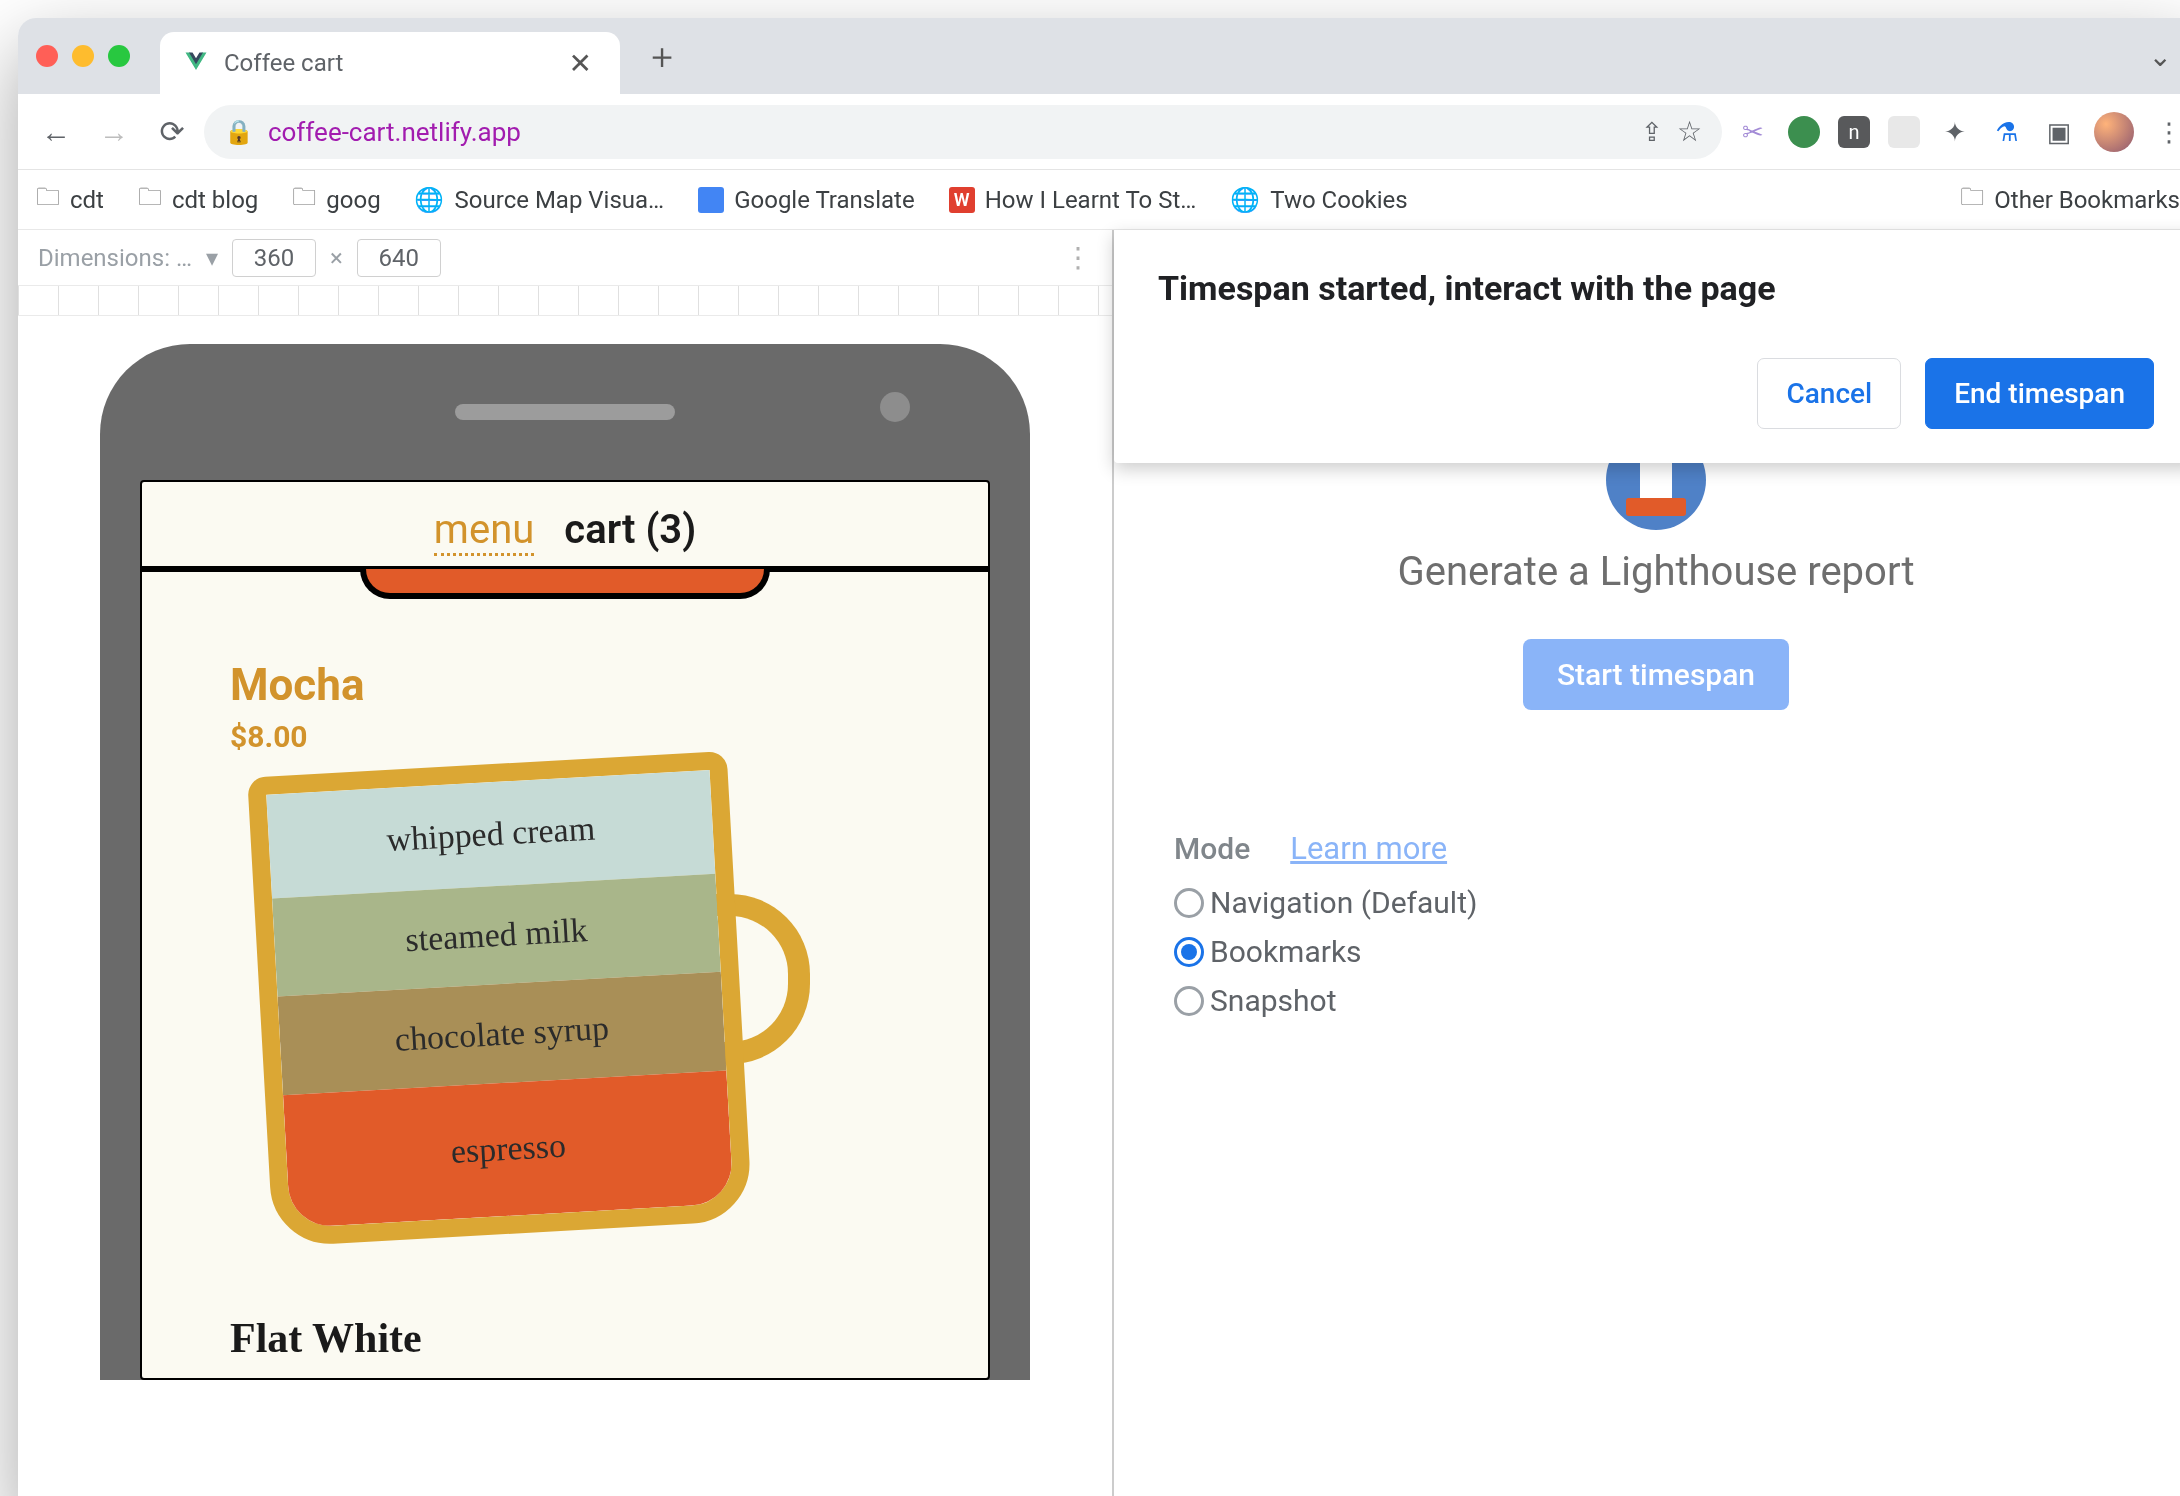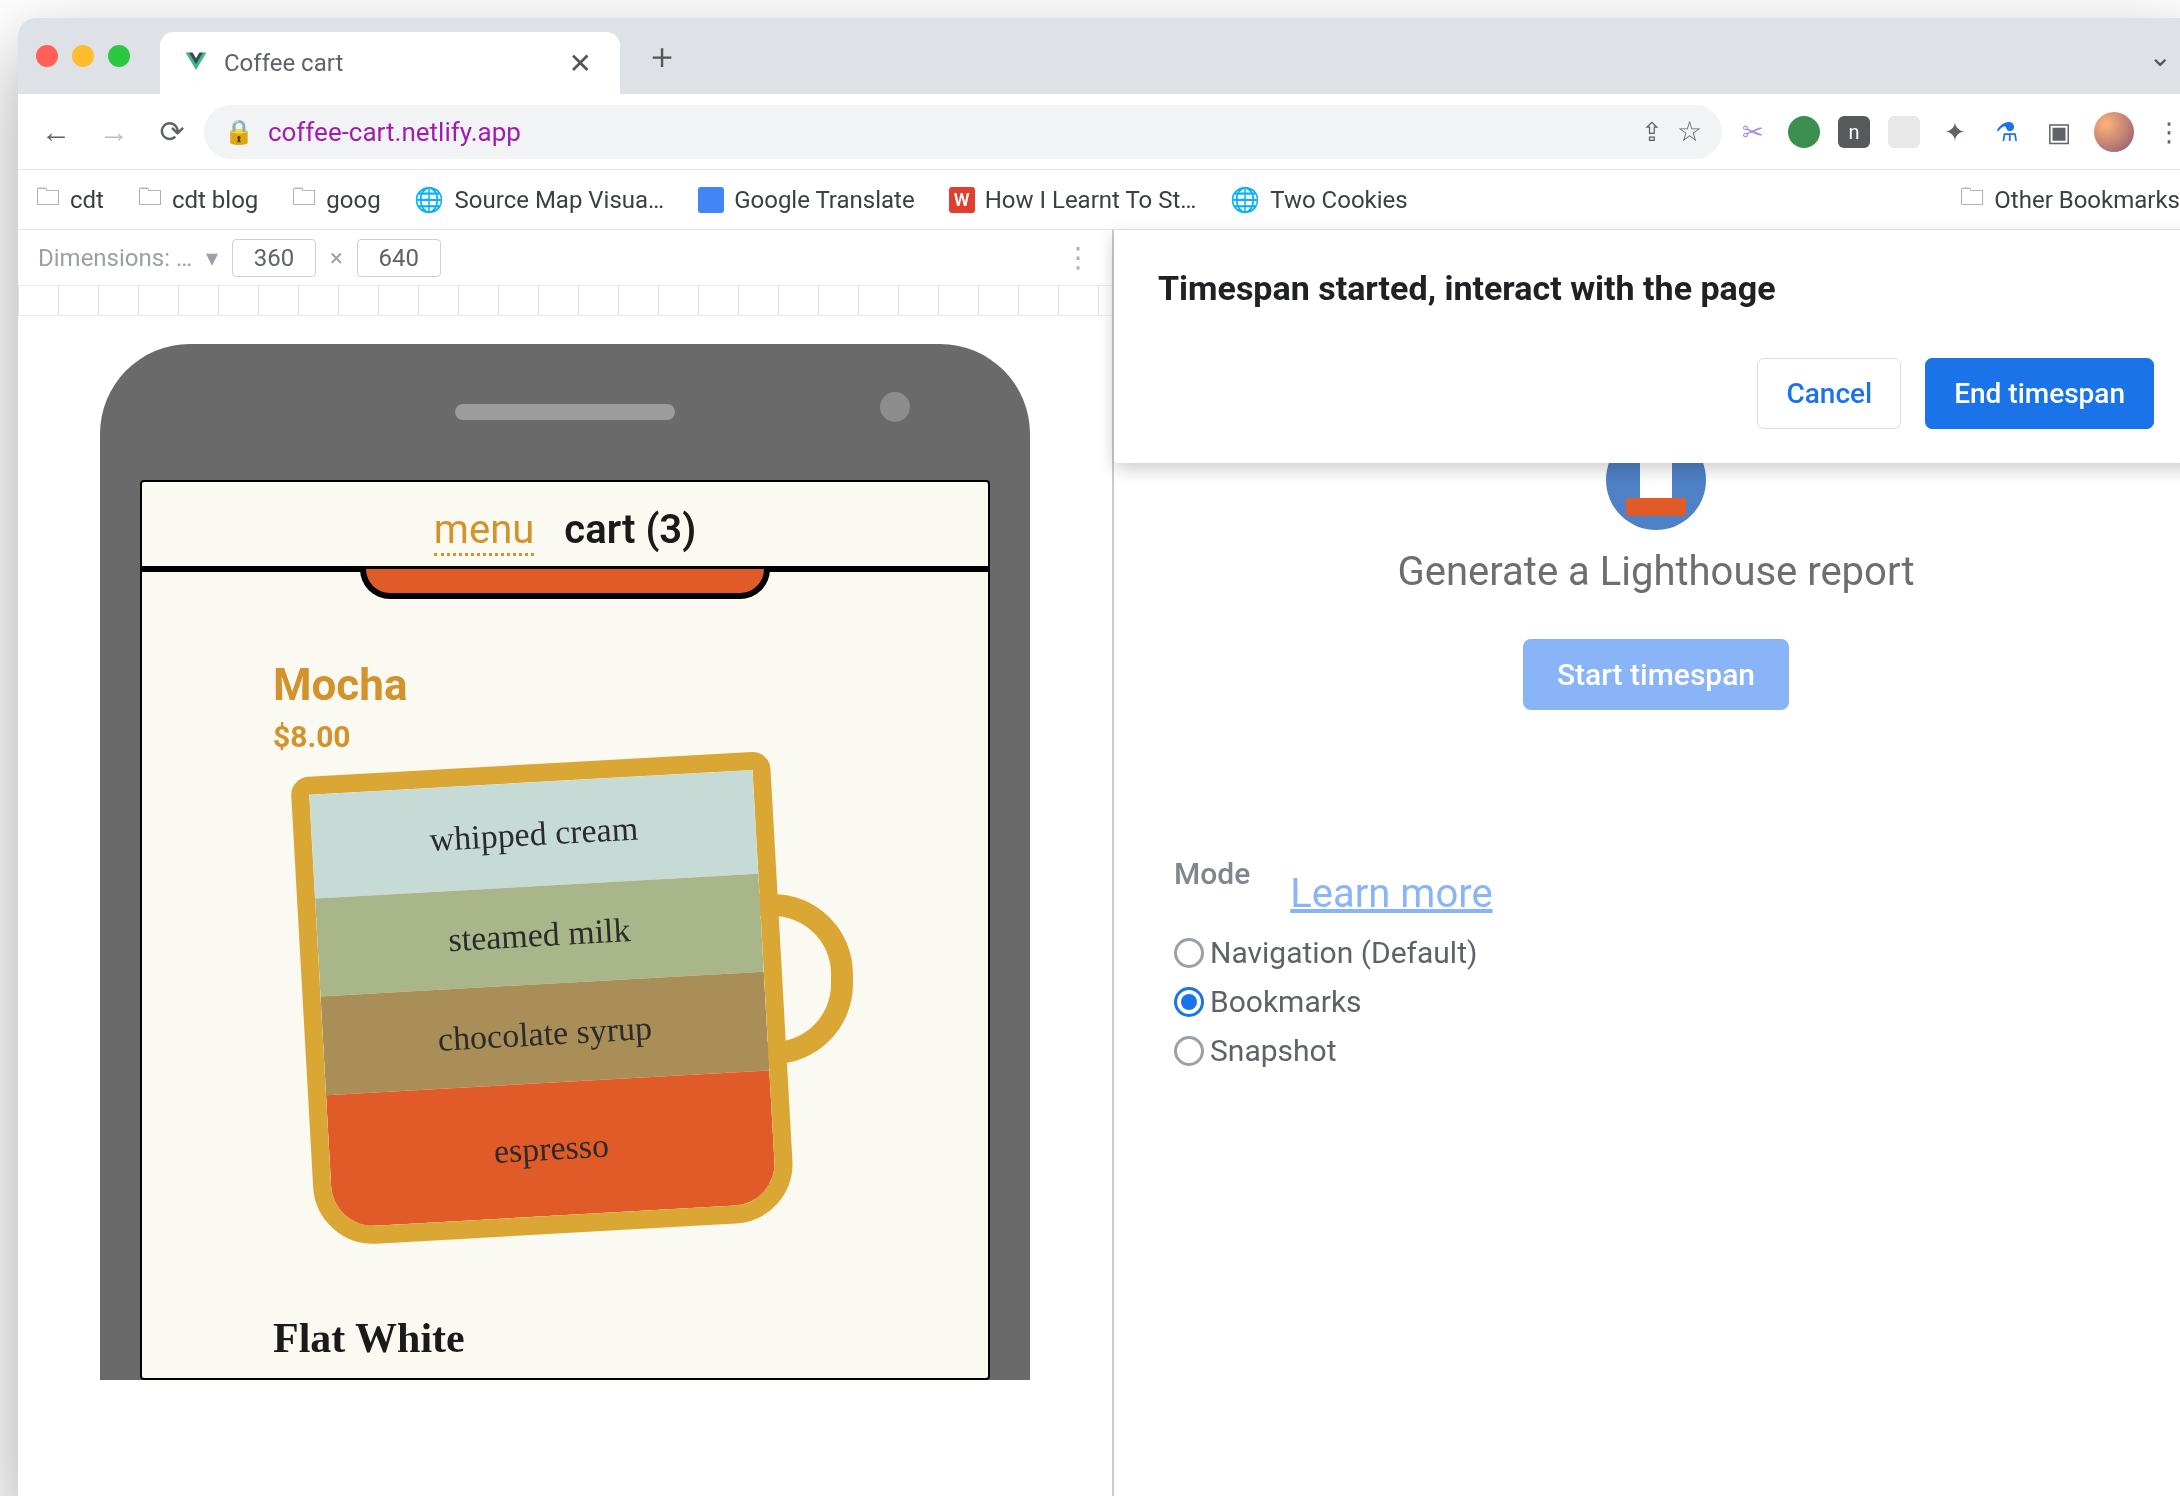--- a/index.html
+++ b/index.html
@@ -56,21 +56,21 @@
   .speaker { width: 220px; height: 16px; background: #9c9c9c; border-radius: 8px; margin: 0 auto; }
   .camera { position: absolute; width: 30px; height: 30px; background: #8d8d8d; border-radius: 50%; right: 120px; top: 48px; }
   .screen { margin-top: 60px; background: #fbfaf2; border: 2px solid #000; border-radius: 4px; height: 900px; overflow: hidden; position: relative; }
 
   
   .page-nav { display: flex; align-items: baseline; justify-content: center; gap: 30px; padding: 24px 0 10px 0; font-family: Georgia, 'Times New Roman', serif; font-size: 40px; }
   .page-nav .menu { color: #d2932c; border-bottom: 3px dotted #d2932c; }
   .page-nav .cart { color: #1a1a1a; font-weight: 600; }
   .page-underline { height: 6px; background: #000; margin: 0 0 0 0; }
   .notch { width: 410px; height: 30px; margin: -3px auto 0 auto; border: 6px solid #000; border-top: 0; border-radius: 0 0 30px 30px; background: #e15b29; }
-  .product { padding: 60px 88px 0 88px; font-family: Georgia, serif; margin-left: 43px; }
+  .product { padding: 60px 88px 0 88px; font-family: Georgia, serif; }
   .p-title { color: #d2932c; font-weight: 700; font-size: 44px; }
   .p-price { color: #d2932c; font-weight: 700; font-size: 30px; margin-top: 8px; }
   .cup-wrap { position: relative; width: 520px; height: 470px; margin: 30px 0 0 30px; }
   .handle { position: absolute; right: -30px; top: 110px; width: 110px; height: 170px; border: 22px solid #dba734; border-left: none; border-radius: 0 80px 80px 0; }
   .cup { position: absolute; left: 0; top: -20px; width: 480px; height: 470px; border: 18px solid #dba734; border-radius: 18px 18px 60px 60px; overflow: hidden; transform: rotate(-3.2deg); display: flex; flex-direction: column; }
   .layer { display: flex; align-items: center; justify-content: center; font-family: Georgia, serif; font-size: 34px; color: #2b2b2b; }
   .l1 { background: #c6dbd6; flex: 1.05; }
   .l2 { background: #a9b68a; flex: 1; }
   .l3 { background: #a98f57; flex: 1; }
   .l4 { background: #e15b29; flex: 1.35; }
@@ -87,21 +87,21 @@
   .lh-hero { text-align: center; }
   .lh-logo { width: 100px; height: 100px; margin: 0 auto; border-radius: 50%; background: #4f81c7; position: relative; overflow: hidden; }
   .lh-logo::before { content:""; position:absolute; left:34px; top:20px; width:32px; height:52px; background:#fff; border-radius:4px; }
   .lh-logo::after { content:""; position:absolute; left:20px; bottom:14px; width:60px; height:18px; background:#e15b29; border-radius:3px; }
   .lh-title { font-size: 40px; color: #6e6e6e; margin-top: 18px; }
   .lh-start { display: inline-block; margin-top: 44px; background: #8ab4f8; color: #fff; font-size: 30px; font-weight: 500; padding: 18px 34px; border-radius: 8px; }
 
   .lh-section { margin-top: 120px; }
   .lh-row { display: flex; align-items: center; gap: 40px; margin-bottom: 18px; }
   .lh-label { font-size: 30px; color: #80868b; font-weight: 500; }
-  .lh-link { font-size: 40px; color: #8ab4f8; text-decoration: underline; margin-top: 40px; }
+  .lh-link { font-size: 31px; color: #8ab4f8; text-decoration: underline; }
   .radio-row { display: flex; align-items: center; gap: 6px; font-size: 30px; color: #5f6368; margin: 14px 0 14px 0; }
   .radio { width: 30px; height: 30px; border: 3px solid #9aa0a6; border-radius: 50%; display: inline-flex; align-items: center; justify-content: center; }
   .radio.sel { border-color: #1a73e8; }
   .radio.sel::after { content: ""; width: 16px; height: 16px; background: #1a73e8; border-radius: 50%; }
 
   .bm-w { width:26px; height:26px; background:#e03f2f; color:#fff; display:flex; align-items:center; justify-content:center; font-size:18px; font-weight:600; border-radius:3px; }
 </style>
 </head>
 <body>
 

